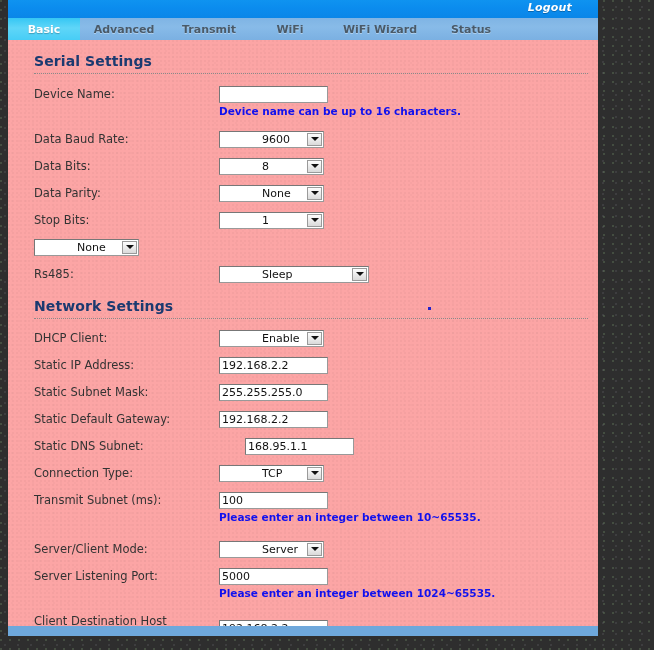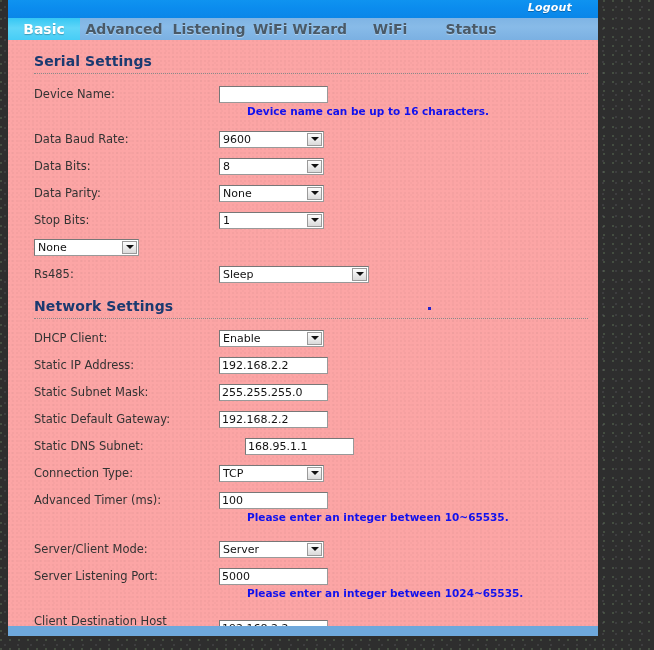--- a/index.html
+++ b/index.html
@@ -46,21 +46,21 @@
     letter-spacing:.2px;text-decoration:none;
     text-shadow:0 1px 0 rgba(0,0,0,.25);
   }
   .tabbar{
     position:relative;height:22px;z-index:6;
     background:linear-gradient(to bottom,#7fb4e4 0%,#88bbe8 40%,#7bb0e2 100%);
     display:flex;align-items:stretch;
   }
   .tab{
     display:flex;align-items:center;justify-content:center;
-    font-size:14px;font-weight:bold;color:#4a5a68;
+    font-size:11px;font-weight:bold;color:#4a5a68;
     text-shadow:0 1px 0 rgba(255,255,255,.35);
     padding:0 6px;box-sizing:border-box;cursor:default;
     white-space:nowrap;
   }
   .tab.active{
     background:linear-gradient(to bottom,#35c6f4 0%,#5fd6f8 45%,#47cdf6 100%);
     color:#ffffff;text-shadow:0 1px 1px rgba(0,0,0,.25);
   }
 
   
@@ -85,21 +85,20 @@
     min-height:22px;
   }
   .row .lbl{
     width:185px;flex:0 0 auto;
     font-size:11.5px;color:#333333;
   }
   .hint{
     padding-left:211px;
     font-size:10.5px;font-weight:bold;color:#1111ee;
     line-height:13px;
-    margin-left:28px;
   }
   .spacer{height:10px;}
   .spacer-sm{height:5px;}
 
   
   input.txt{
     font-family:"DejaVu Sans","Liberation Sans",sans-serif;
     font-size:11px;color:#111;
     height:15px;line-height:15px;
     padding:0 2px;margin:0;
@@ -110,21 +109,21 @@
   }
   .sel{
     position:relative;display:inline-block;
     height:15px;border:1px solid #999;
     border-top-color:#777;border-left-color:#777;
     background:#ffffff;box-sizing:content-box;
   }
   .sel .val{
     display:block;font-size:11px;color:#111;
     line-height:15px;padding:0 22px 0 3px;
-    white-space:nowrap;overflow:hidden;
+    white-space:nowrap;overflow:hidden;margin-left:39px;
   }
   .sel .arrow{
     position:absolute;right:1px;top:1px;
     width:15px;height:13px;
     background:linear-gradient(to bottom,#fdfdfd,#dadada);
     border:1px solid #9a9a9a;
     box-sizing:border-box;
     display:flex;align-items:center;justify-content:center;
   }
   .sel .arrow i{
@@ -146,23 +145,23 @@
 
 <div id="page">
 
   <div class="topbar">
     <a class="logout" href="#">Logout</a>
   </div>
 
   <div class="tabbar">
     <div class="tab active" style="width:72px">Basic</div>
     <div class="tab" style="width:88px">Advanced</div>
-    <div class="tab" style="width:82px">Listening</div>
+    <div class="tab" style="width:82px">Transmit</div>
+    <div class="tab" style="width:80px">WiFi</div>
     <div class="tab" style="width:100px">WiFi Wizard</div>
-    <div class="tab" style="width:80px">WiFi</div>
     <div class="tab" style="width:82px">Status</div>
   </div>
 
   <div class="content">
 
     <h2 class="section">Serial Settings</h2>
     <div class="rule"></div>
 
     <div style="height:9px"></div>
 
@@ -295,21 +294,21 @@
         <span class="val">TCP</span>
         <span class="arrow">
             <i></i>
           </span>
       </div>
     </div>
 
     <div class="spacer-sm"></div>
 
     <div class="row">
-      <span class="lbl">Advanced Timer (ms):</span>
+      <span class="lbl">Transmit Subnet (ms):</span>
       <input class="txt" style="width: 103px;" type="text" value="100">
     </div>
     <div class="hint">Please enter an integer between 10~65535.</div>
 
     <div style="height:14px"></div>
 
     <div class="row">
       <span class="lbl">Server/Client Mode:</span>
       <div class="sel" style="width:103px">
         <span class="val">Server</span>

